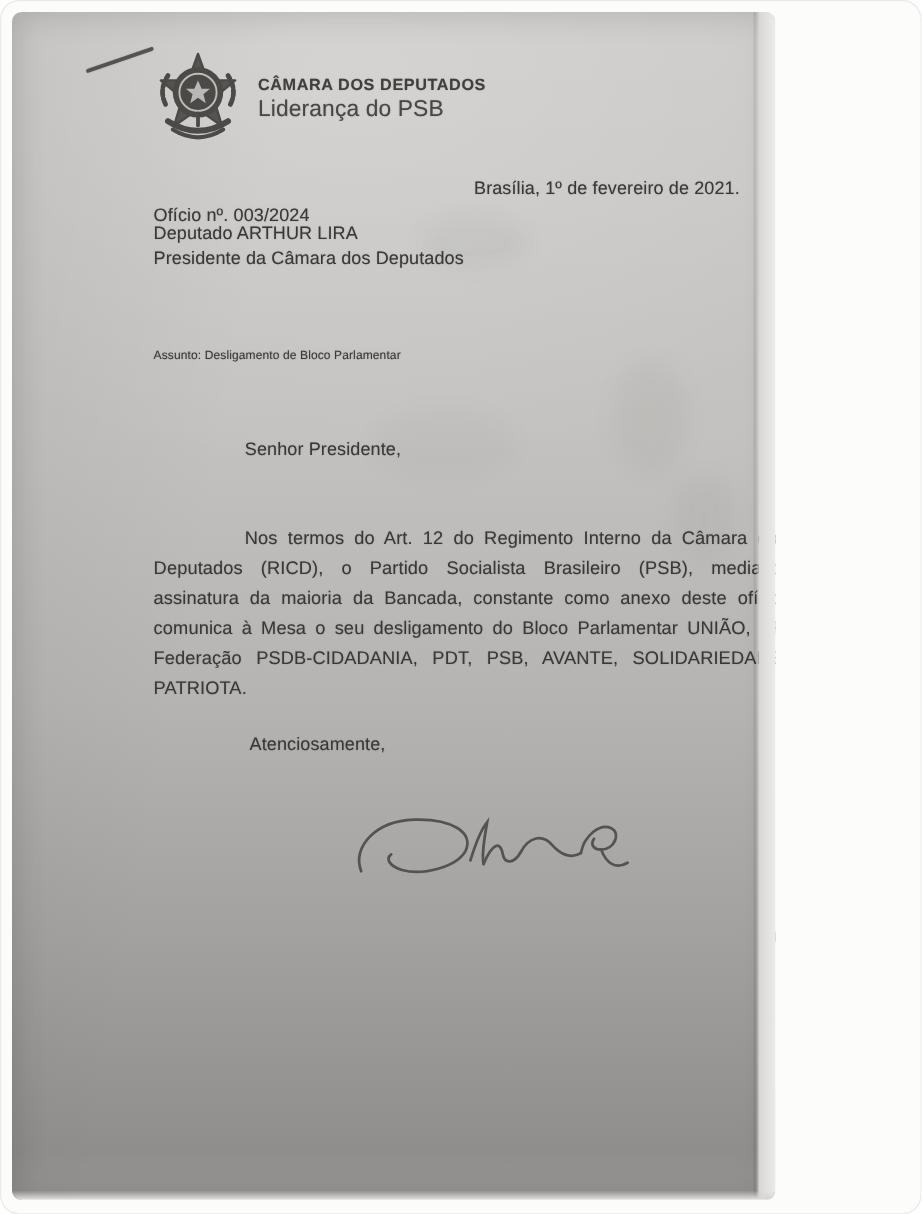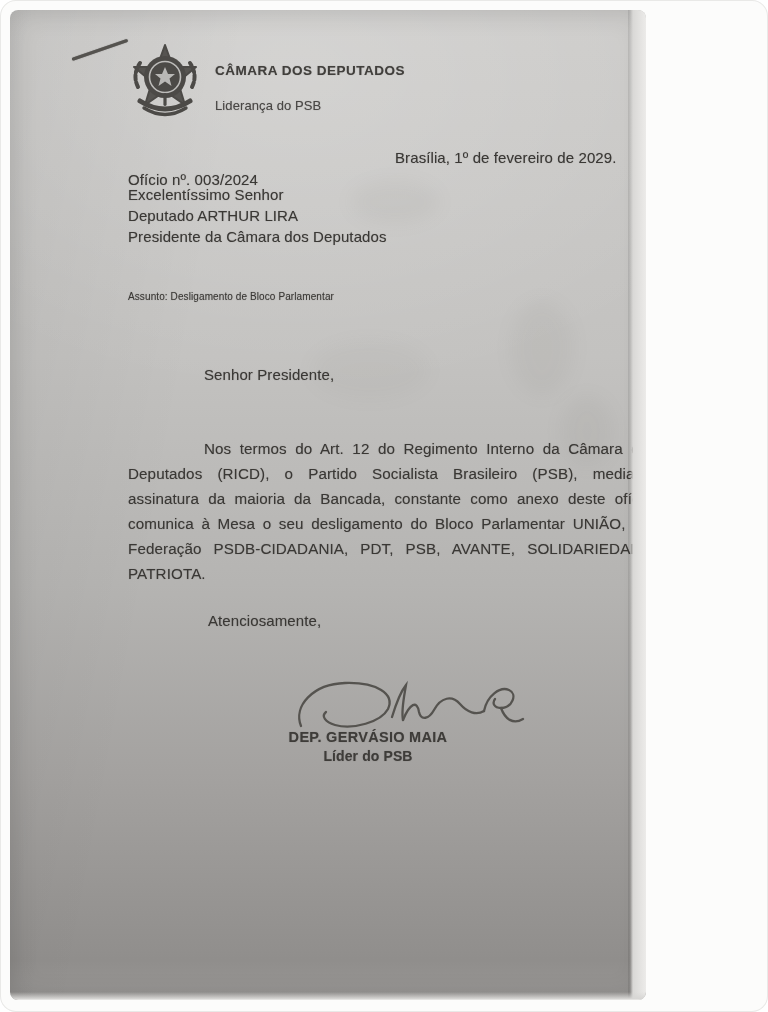--- a/index.html
+++ b/index.html
@@ -21,21 +21,21 @@
 
   
   .pen-slash { position:absolute; left:62px; top:48px; width:59px; height:3px;
                background:#55534f; border-radius:2px; transform:rotate(-19deg);
                transform-origin:left center; box-shadow:0 0 1px rgba(60,60,58,0.6); }
 
   .crest { position:absolute; left:118px; top:33px; width:74px; height:80px; }
 
   .org-block { position:absolute; left:205px; top:53px; }
   .org-name  { font-size:13.5px; font-weight:bold; letter-spacing:0.5px; color:#413f3c; }
-  .org-unit  { font-size:13px; margin-top:20px; color:#494745; }
+  .org-unit  { font-size:19px; margin-top:3px; color:#494745; }
 
   
   .ref-number { position:absolute; left:118px; top:137px; font-size:15px;margin-top:24px; }
   .dateline   { position:absolute; left:385px; top:139px; font-size:15px; }
 
   
   .addressee { position:absolute; left:118px; top:174px; font-size:15px; line-height:21px; }
   .addressee .bold { font-weight:normal; }
 
   
@@ -102,47 +102,42 @@
         <path d="M64,44 Q70,32 62,20" fill="none" stroke-width="4" stroke-dasharray="5 2.5" stroke-linecap="round"></path>
         <rect x="35.4" y="50" width="3.2" height="13" rx="1.4" stroke="none"></rect>
       </g>
     </svg>
     <div class="org-block">
       <div class="org-name print">CÂMARA DOS DEPUTADOS</div>
       <div class="org-unit print">Liderança do PSB</div>
     </div>
 
     <div class="ref-number print">Ofício nº. 003/2024</div>
-    <div class="dateline print">Brasília, 1º de fevereiro de 2029.</div>
+    <div class="dateline print">Brasília, 1º de fevereiro de 2021.</div>
 
     <div class="addressee print">
-      <div>Excelentíssimo Senhor</div>
       <div class="bold">Deputado ARTHUR LIRA</div>
       <div>Presidente da Câmara dos Deputados</div>
     </div>
 
     <div class="subject print">Assunto: Desligamento de Bloco Parlamentar</div>
     <div class="salutation print">Senhor Presidente,</div>
 
     <div class="body-par print">Nos termos do Art. 12 do Regimento Interno da Câmara dos Deputados (RICD), o Partido Socialista Brasileiro (PSB), mediante assinatura da maioria da Bancada, constante como anexo deste ofício, comunica à Mesa o seu desligamento do Bloco Parlamentar UNIÃO, PP, Federação PSDB-CIDADANIA, PDT, PSB, AVANTE, SOLIDARIEDADE, PATRIOTA.</div>
 
     <div class="closing print">Atenciosamente,</div>
     <svg class="sig-scrawl" viewBox="0 0 246 62">
       <g fill="none" stroke="#55534f" stroke-width="2.3" stroke-linecap="round">
         <path d="M8,52 C0,32 20,10 52,9 C84,8 102,20 95,35 C88,48 60,56 42,51 C32,48 28,42 33,38"></path>
         <path d="M99,43 C103,30 109,16 113,11 C111,23 108,37 110,46"></path>
         <path d="M110,46 C117,29 124,26 126,38 C128,47 136,45 141,36 C148,23 159,21 167,30 C174,38 183,42 191,37"></path>
         <path d="M191,37 C194,22 207,12 216,16 C225,20 219,34 208,34 C201,34 199,29 202,25"></path>
         <path d="M208,34 C212,45 220,51 230,45"></path>
       </g>
     </svg>
-    <div class="signer">
-      <div class="signer-name print">DEP. GERVÁSIO MAIA</div>
-      <div class="signer-role print">Líder do PSB</div>
-    </div>
 
     <div class="stamp">
       <div class="stamp-line1">Secretaria-Geral da Mesa 93940 05/Fev/2024 13:43</div>
       <div class="stamp-line2">
         <span class="stamp-label">Ponto:</span>
         <span class="hand hand-num">4553</span>
         <span class="stamp-label">Ass.:</span>
         <svg class="stamp-scrawl" viewBox="0 0 150 56">
           <g fill="none" stroke="#6f6d6a" stroke-width="1.6" stroke-linecap="round">
             <path d="M6,34 C10,16 18,10 21,21 C24,32 21,46 14,46 C8,46 8,38 14,34"></path>

